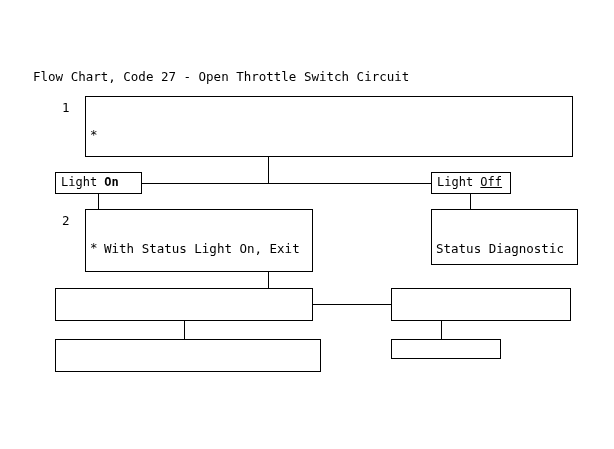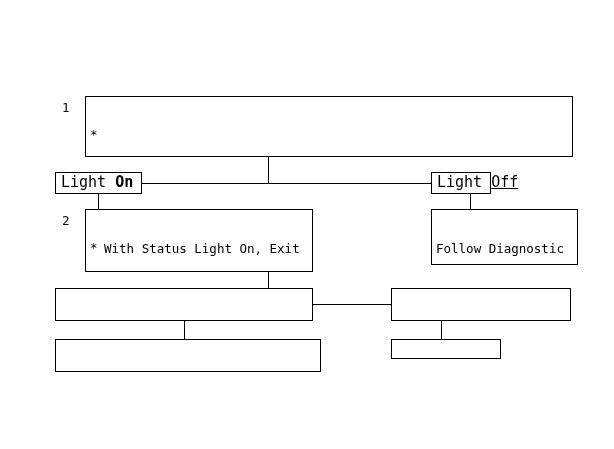--- a/index.html
+++ b/index.html
@@ -71,21 +71,21 @@
   .plain-line {
     display: block;
     white-space: pre;
   }
 
   .lbl-box {
     position: absolute;
     border: 1px solid #000000;
     background: #ffffff;
     box-sizing: border-box;
-    font-size: 15px;
+    font-size: 12px;
     line-height: 14.5px;
     white-space: pre;
     padding: 2px 4px 2px 5px;
   }
 
   b.bold { font-weight: bold; }
   u.und  { text-decoration: underline; }
 
   
   .conn {
@@ -94,21 +94,21 @@
   }
   .conn-v { width: 1px; }
   .conn-h { height: 1px; }
 
   
   #box1 { left: 85px;  top: 96px;  width: 488px; height: 61px; }
   #num1 { left: 62px;  top: 100px; }
 
   
   #lbl-light-on  { left: 55px;  top: 172px; width: 87px;  height: 22px; }
-  #lbl-light-off { left: 431px; top: 172px; width: 60px;  height: 22px; }
+  #lbl-light-off { left: 431px; top: 172px; width: 80px;  height: 22px; }
 
   
   #box2 { left: 85px;  top: 209px; width: 228px; height: 63px; }
   #num2 { left: 62px;  top: 213px; }
 
   
   #box-follow { left: 431px; top: 209px; width: 147px; height: 56px; }
 
   
   #box-nolonger { left: 55px;  top: 288px; width: 258px; height: 33px; }
@@ -127,20 +127,21 @@
   #c-box2-down      { left: 268px; top: 272px; height: 32px; }
   #c-nl-rm          { left: 313px; top: 304px; width: 78px; }
   #c-nl-down        { left: 184px; top: 321px; height: 18px; }
   #c-rm-down        { left: 441px; top: 321px; height: 18px; }
 </style>
 </head>
 <body>
 
 <div id="chart-canvas">
 
+  <div class="title">Flow Chart, Code 27 - Open Throttle Switch Circuit</div>
 
   <div class="step-num" id="num1">1</div>
 
   <div class="box" id="box1">
     <div class="box-inner">
       <span class="bullet-line"><span class="bullet">*</span></span>
       
       
       
     </div>
@@ -162,21 +163,21 @@
     <div class="box-inner">
       <span class="bullet-line"><span class="bullet">*</span><span>With Status Light On, Exit</span></span>
       
       
       
     </div>
   </div>
 
   <div class="box" id="box-follow">
     <div class="box-inner">
-      <span class="plain-line">Follow Diagnostic</span>
+      <span class="plain-line">Status Diagnostic</span>
       
       
     </div>
   </div>
 
   <div class="conn conn-v" id="c-box2-down"></div>
 
   <div class="box" id="box-nolonger">
     <div class="box-inner">
       

